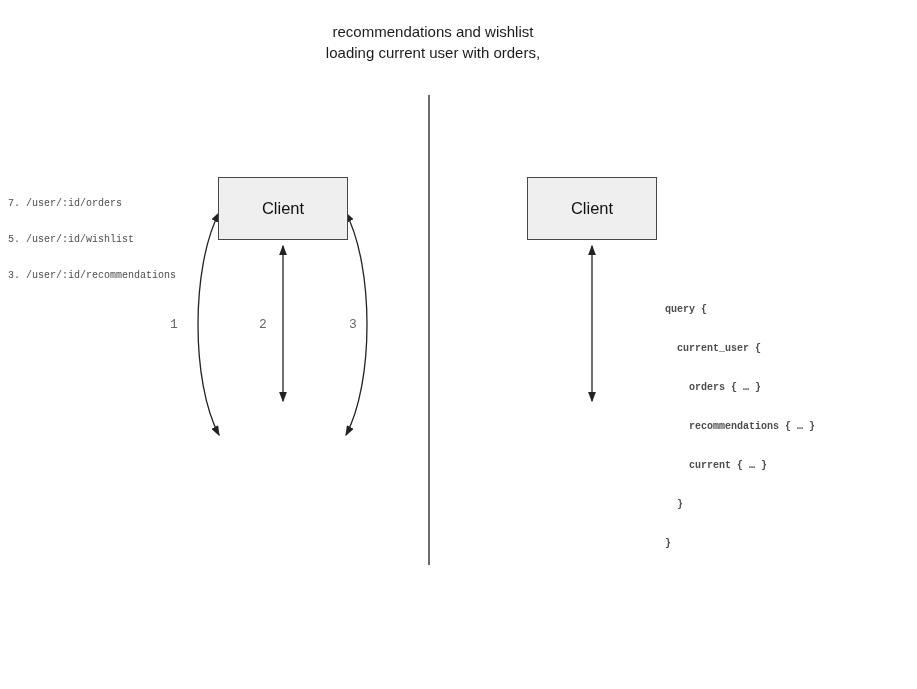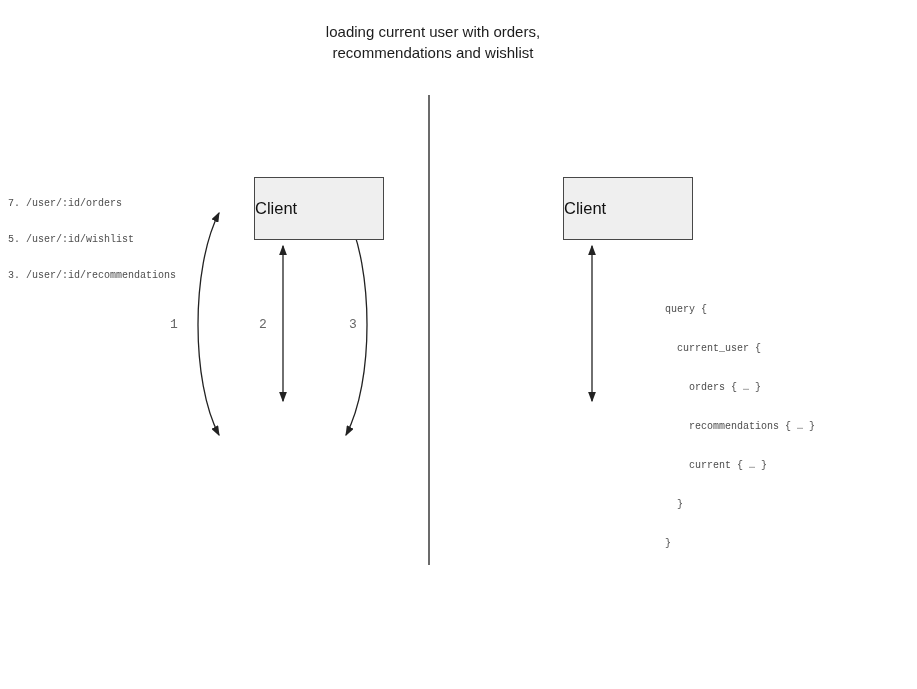--- a/index.html
+++ b/index.html
@@ -33,24 +33,24 @@
     height: 689px;
   }
   .node-box {
     position: absolute;
     width: 130px;
     height: 63px;
     background: #efefef;
     border: 1.5px solid #474747;
     display: flex;
     align-items: center;
+    justify-content: center;
     font-size: 16.5px;
     color: #111111;
     box-sizing: border-box;
-    margin-left: 36px;
   }
   .box-client-left  { left: 218px; top: 177px; }
   .box-rest         { left: 218px; top: 407px; }
   .box-client-right { left: 527px; top: 177px; }
   .box-graphql      { left: 527px; top: 407px; }
 
   .endpoint-list {
     position: absolute;
     left: 8px;
     top: 174px;
@@ -62,42 +62,43 @@
   }
   .code-block {
     position: absolute;
     left: 665px;
     top: 277px;
     font-family: "Liberation Mono", monospace;
     font-size: 10px;
     line-height: 13px;
     color: #4d4d4d;
     white-space: pre;
+    font-weight: bold;
   }
   .arrow-num {
     position: absolute;
     top: 317px;
     width: 20px;
     text-align: center;
     font-family: "Liberation Mono", monospace;
     font-size: 13px;
     color: #666666;
   }
   .num-1 { left: 164px; }
   .num-2 { left: 253px; }
   .num-3 { left: 343px; }
 </style>
 </head>
 <body>
 
 <div class="canvas">
 
   <div class="title">
+    <div>recommendations and wishlist</div>
     <div>loading current user with orders,</div>
-    <div>recommendations and wishlist</div>
   </div>
 
   <svg class="arrows-layer" viewBox="0 0 917 689">
     <defs>
       <marker id="ah" viewBox="0 0 8 6" refX="7" refY="3" markerWidth="8" markerHeight="6" orient="auto-start-reverse">
         <path d="M0,0 L8,3 L0,6 Z" fill="#222222"></path>
       </marker>
     </defs>
 
     <line x1="429" y1="95" x2="429" y2="565" stroke="#6b6b6b" stroke-width="2"></line>

